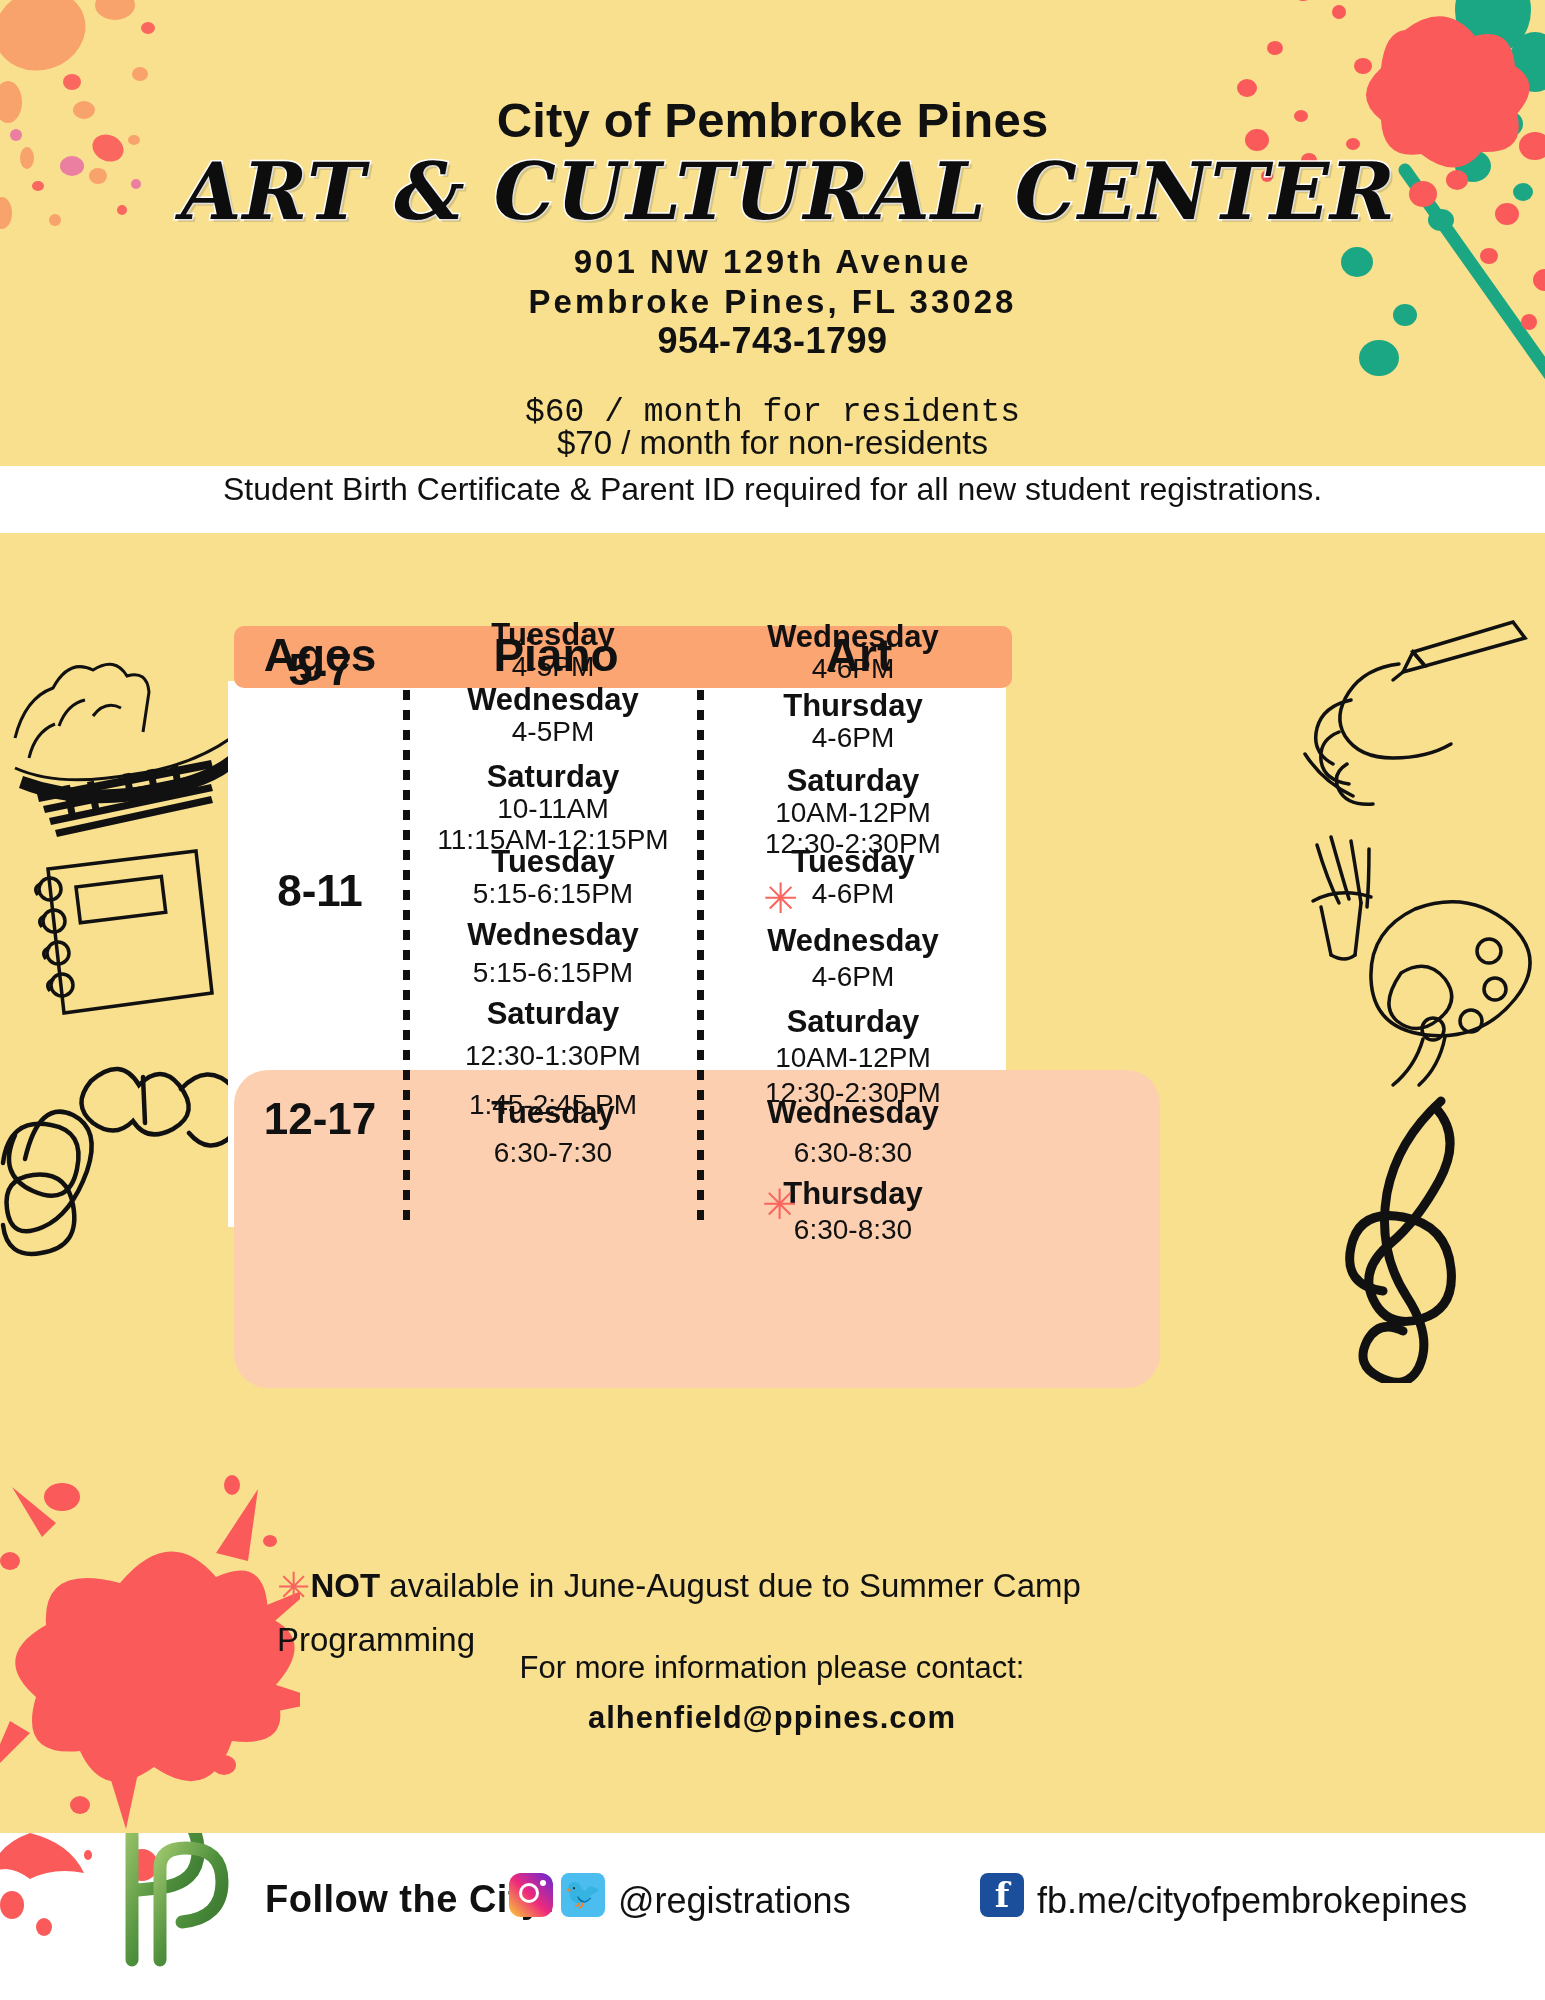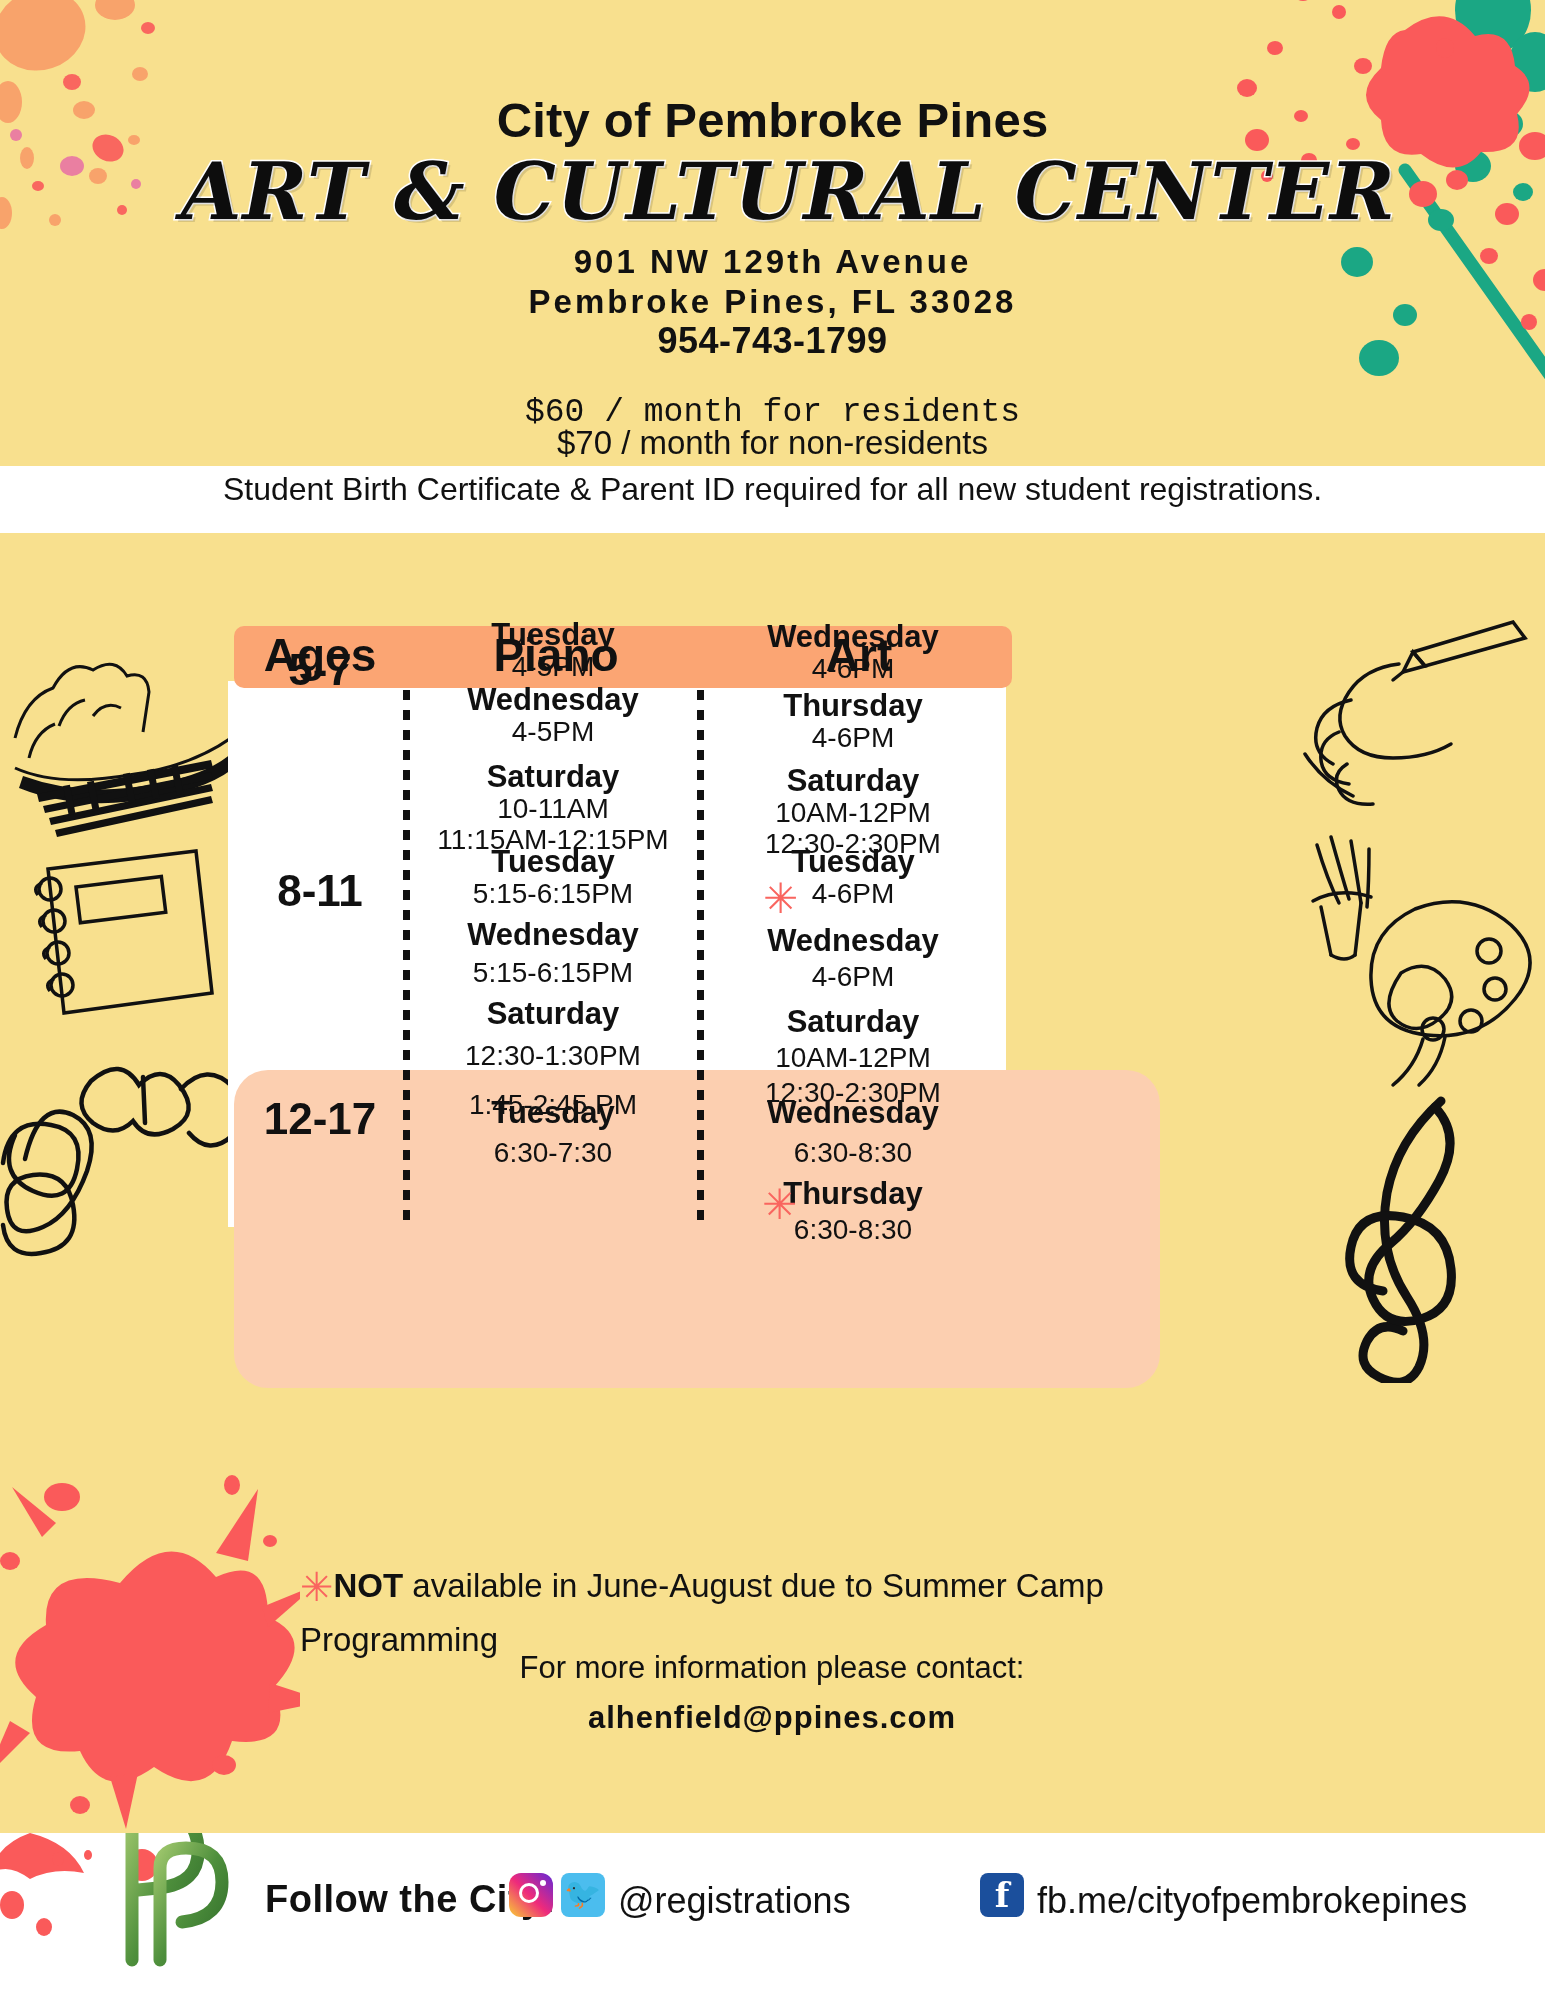--- a/index.html
+++ b/index.html
@@ -82,21 +82,21 @@
   }
 
   .star{
     position:absolute;width:34px;height:34px;color:#F9655F;
     font-size:42px;line-height:34px;text-align:center;
     font-family:"DejaVu Sans", sans-serif;
   }
 
   
   .note-a{
-    position:absolute;top:1558px;left:300px;width:980px;
+    position:absolute;top:1558px;left:277px;width:980px;
     font-size:33px;color:#111;line-height:1.45;
   }
   .note-a b{font-weight:700;}
   .note-star{color:#F9655F;font-size:40px;vertical-align:-4px;font-family:"DejaVu Sans",sans-serif;}
   .note-b{
     position:absolute;top:1650px;left:282px;width:980px;text-align:center;
     font-size:31px;color:#111;
   }
   .note-c{
     position:absolute;top:1700px;left:282px;width:980px;text-align:center;

